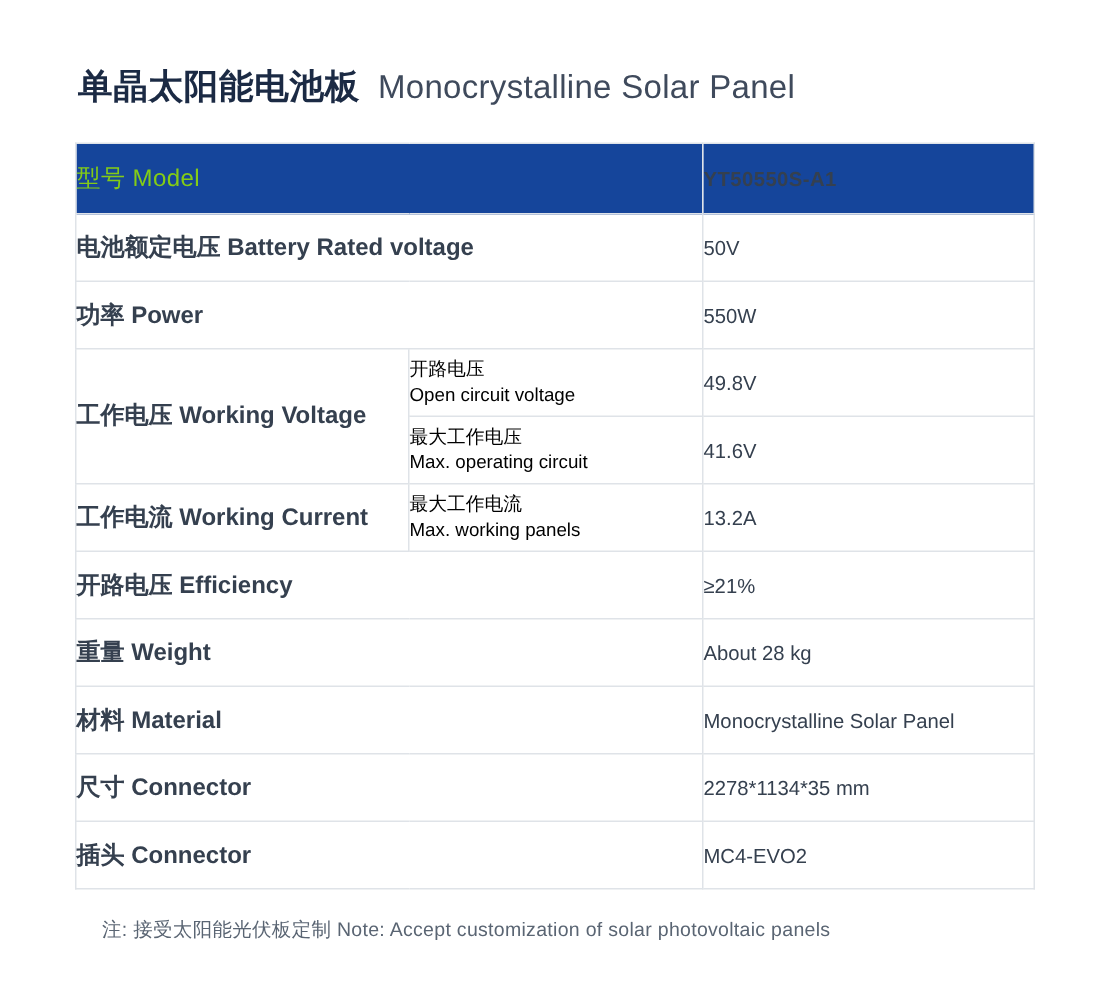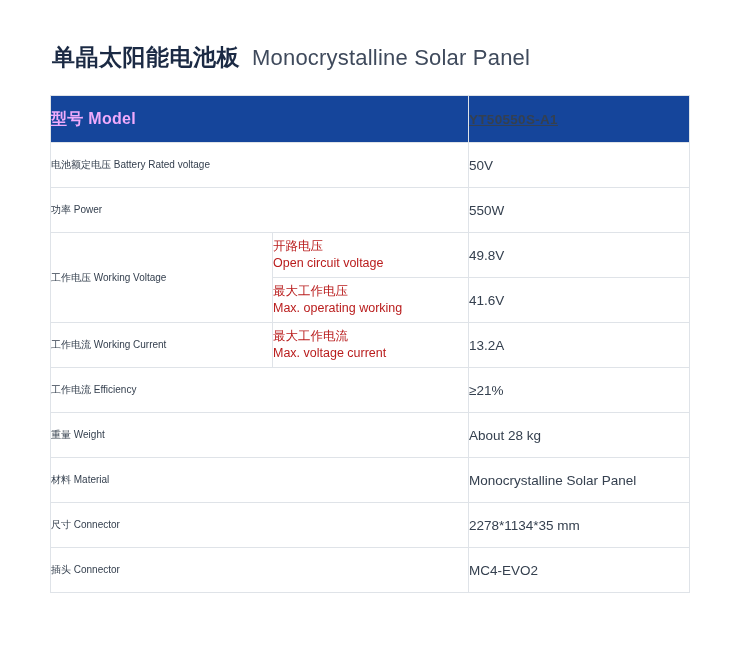--- a/index.html
+++ b/index.html
@@ -45,42 +45,42 @@
     border-collapse: collapse;
     table-layout: fixed;
   }
   table.spec td, table.spec th {
     border: 1px solid #dfe3e8;
     padding: 0;
     vertical-align: middle;
   }
   .hdr-cell {
     background: #15459b;
-    color: #f0abfc;
+    color: #84cc16;
     font-size: 16px;
-    font-weight: bold;
+    font-weight: normal;
     height: 46px;
     padding: 0 18px;
     text-align: left;
     border: 1px solid #15459b;
     letter-spacing: 0.3px;
   }
   .hdr-cell.val {
     font-weight: bold;
-    text-decoration: underline;
   }
   .lbl {
-    font-size: 10px;
+    font-size: 16px;
     color: #35404f;
     padding: 0 18px;
     height: 44px;
+    font-weight: bold;
   }
   .sub {
     font-size: 12.5px;
-    color: #b91c1c;
+    color: #000000;
     padding: 8px 14px;
     line-height: 1.35;
   }
   .val {
     font-size: 13.5px;
     color: #35404f;
     padding: 0 18px;
     height: 44px;
   }
   .val.tall {
@@ -138,36 +138,36 @@
         <td class="sub">
           <div>开路电压</div>
           <div>Open circuit voltage</div>
         </td>
         <td class="val tall">49.8V</td>
       </tr>
 
       <tr>
         <td class="sub">
           <div>最大工作电压</div>
-          <div>Max. operating working</div>
+          <div>Max. operating circuit</div>
         </td>
         <td class="val tall">41.6V</td>
       </tr>
 
       <tr>
         <td class="lbl">工作电流 Working Current</td>
         <td class="sub">
           <div>最大工作电流</div>
-          <div>Max. voltage current</div>
+          <div>Max. working panels</div>
         </td>
         <td class="val tall">13.2A</td>
       </tr>
 
       <tr class="row-h">
-        <td class="lbl" colspan="2">工作电流 Efficiency</td>
+        <td class="lbl" colspan="2">开路电压 Efficiency</td>
         <td class="val">≥21%</td>
       </tr>
 
       <tr class="row-h">
         <td class="lbl" colspan="2">重量 Weight</td>
         <td class="val">About 28 kg</td>
       </tr>
 
       <tr class="row-h">
         <td class="lbl" colspan="2">材料 Material</td>
@@ -179,14 +179,15 @@
         <td class="val">2278*1134*35 mm</td>
       </tr>
 
       <tr class="row-h">
         <td class="lbl" colspan="2">插头 Connector</td>
         <td class="val">MC4-EVO2</td>
       </tr>
     </tbody>
   </table>
 
+  <div class="note">注: 接受太阳能光伏板定制  Note: Accept customization of solar photovoltaic panels</div>
 
 </div>
 
 </body></html>

